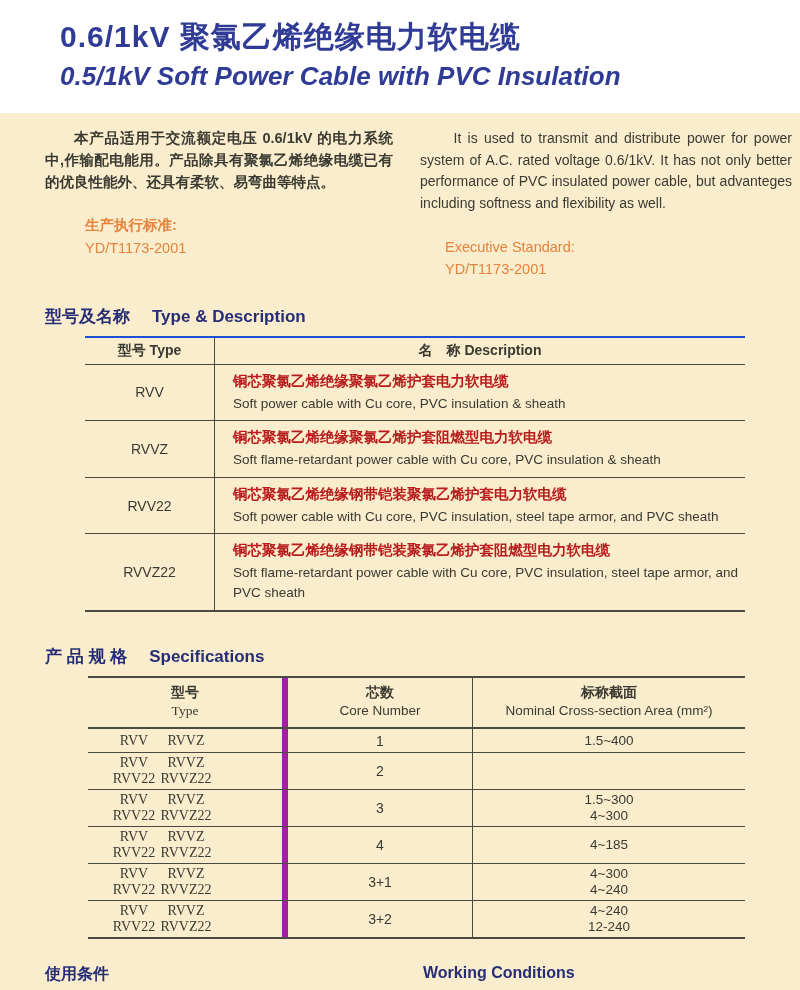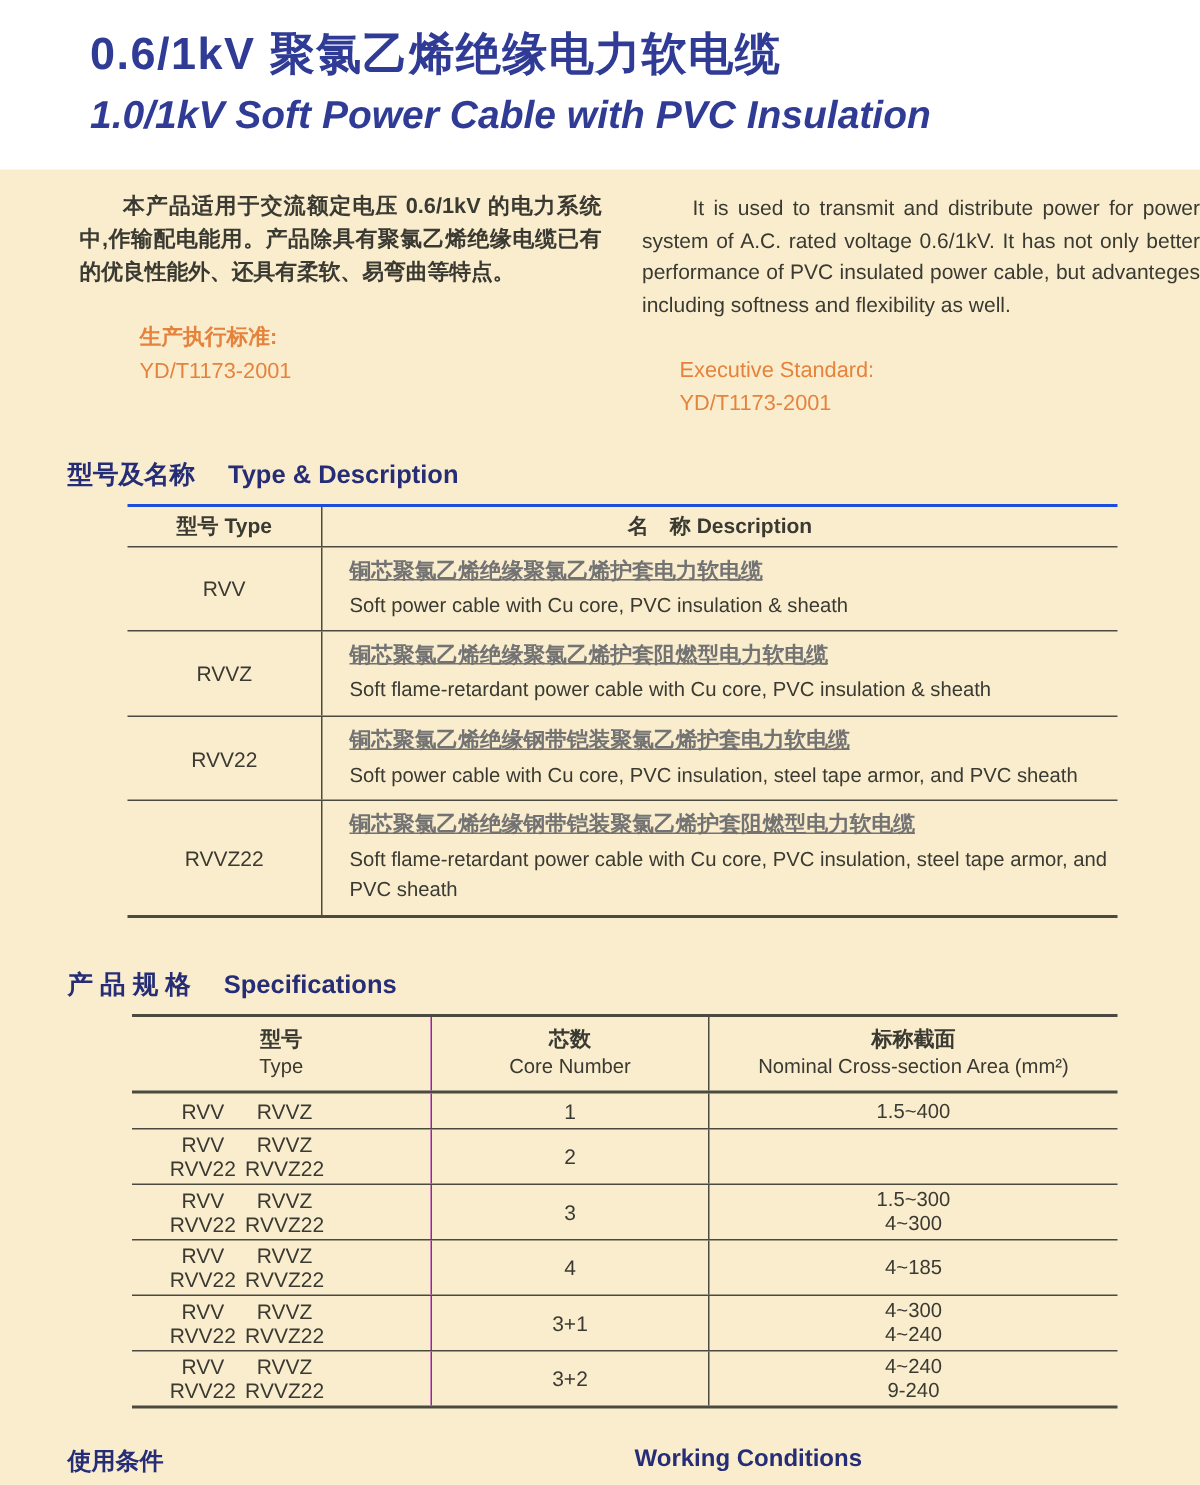--- a/index.html
+++ b/index.html
@@ -12,21 +12,21 @@
 
   
   .masthead { height:113px; background:#ffffff; padding:20px 0 0 60px; }
   .title-zh { color:#2f3b95; font-weight:bold; font-size:30px; letter-spacing:1px; line-height:1.15; }
   .title-en { color:#2f3b95; font-weight:bold; font-style:italic; font-size:26px; letter-spacing:0px; margin-top:6px; }
 
   
   .sheet { height:877px; background:#faedcd; padding:15px 0 0 0; overflow:hidden; }
 
   
-  .intro { display:flex;justify-content:flex-end; }
+  .intro { display:flex; }
   .intro-left  { width:348px; margin-left:45px; }
   .intro-right { width:372px; margin-left:27px; }
   .para-zh { font-size:14.5px; font-weight:600; line-height:1.5; text-align:justify; text-indent:2em; color:#3a3a32; }
   .para-en { font-size:14px; line-height:1.55; text-align:justify; text-indent:2.4em; color:#3a3a32; }
   .standard { margin-top:21px; color:#e5833c; font-size:14.5px; line-height:1.55; }
   .standard-left  { padding-left:40px; }
   .standard-right { padding-left:25px; font-weight:normal; }
   .standard .lbl-zh { font-weight:600; }
 
   
@@ -37,30 +37,30 @@
   .t1 { width:660px; margin-left:85px; border-top:2px solid #1d4ed8; border-bottom:2px solid #4a4a40; }
   .t1-head, .t1-row { display:flex; border-bottom:1.5px solid #4a4a40; }
   .t1-row:last-child { border-bottom:none; }
   .t1-head { border-bottom:1.5px solid #4a4a40; }
   .t1-c1 { width:130px; border-right:1px solid #4a4a40; display:flex; align-items:center; justify-content:center; }
   .t1-c2 { width:530px; }
   .t1-head .t1-c1, .t1-head .t1-c2 { padding:4px 0; font-size:14px; font-weight:600; color:#3a3a32; }
   .t1-head .t1-c2 { display:flex; align-items:center; justify-content:center; }
   .t1-type { font-size:14px; color:#3a3a32; }
   .t1-desc { padding:6px 6px 7px 18px; }
-  .desc-zh { font-size:14.5px; font-weight:600; color:#737373; line-height:1.45;text-decoration:underline; }
+  .desc-zh { font-size:14.5px; font-weight:600; color:#b91c1c; line-height:1.45; }
   .desc-en { font-size:13.5px; color:#3a3a32; line-height:1.45; margin-top:2px; }
 
   
   .t2 { width:657px; margin-left:88px; border-top:2px solid #4a4a40; border-bottom:2px solid #4a4a40; }
   .t2-head, .t2-row { display:flex; }
   .t2-head { border-bottom:2px solid #4a4a40; }
   .t2-row { border-bottom:1.5px solid #4a4a40; }
   .t2-row:last-child { border-bottom:none; }
-  .t2-c1 { width:200px; border-right:1px solid #a21caf; }
+  .t2-c1 { width:200px; border-right:6px solid #a21caf;font-family:Liberation Serif, serif; }
   .t2-c2 { width:185px; border-right:1px solid #4a4a40; }
   .t2-c3 { width:272px; }
   .t2-hcell { display:flex; flex-direction:column; align-items:center; justify-content:center; padding:5px 0 6px; }
   .t2-hzh { font-size:14px; font-weight:600; color:#3a3a32; line-height:1.4; }
   .t2-hen { font-size:13.5px; color:#3a3a32; line-height:1.4;text-align:right; }
   .t2-types { display:flex; flex-direction:column; justify-content:center; padding:2px 70px 2px 20px; }
   .t2-line { display:flex; }
   .t2-line span { width:50%; text-align:center; font-size:14px; color:#3a3a32; line-height:16px; }
   .t2-core { display:flex; align-items:center; justify-content:center; font-size:14px; color:#3a3a32; }
   .t2-area { display:flex; flex-direction:column; align-items:center; justify-content:center; padding:2px 0; }
@@ -75,21 +75,21 @@
   .cond-h { font-size:16px; font-weight:bold; color:#262d77; margin-bottom:6px; }
   .cond-right p { font-size:13.5px; color:#3a3a32; line-height:1.58; text-indent:1.6em; text-align:left; }
 </style>
 </head>
 <body>
 
 <div class="page">
 
   <div class="masthead">
     <div class="title-zh">0.6/1kV 聚氯乙烯绝缘电力软电缆</div>
-    <div class="title-en">1.0/1kV Soft Power Cable with PVC Insulation</div>
+    <div class="title-en">0.5/1kV Soft Power Cable with PVC Insulation</div>
   </div>
 
   <div class="sheet">
 
     <div class="intro">
       <div class="intro-left">
         <p class="para-zh">本产品适用于交流额定电压 0.6/1kV 的电力系统中,作输配电能用。产品除具有聚氯乙烯绝缘电缆已有的优良性能外、还具有柔软、易弯曲等特点。</p>
         <div class="standard standard-left">
           <div class="lbl-zh">生产执行标准:</div>
           <div>YD/T1173-2001</div>
@@ -254,21 +254,21 @@
               <span>RVVZ</span>
             </div>
           <div class="t2-line">
               <span>RVV22</span>
               <span>RVVZ22</span>
             </div>
         </div>
         <div class="t2-c2 t2-core">3+2</div>
         <div class="t2-c3 t2-area">
           <div>4~240</div>
-          <div>9-240</div>
+          <div>12-240</div>
         </div>
       </div>
     </div>
 
     <div class="conditions">
       <div class="cond-left">
         <div class="cond-h">使用条件</div>
 
       </div>
       <div class="cond-right">

